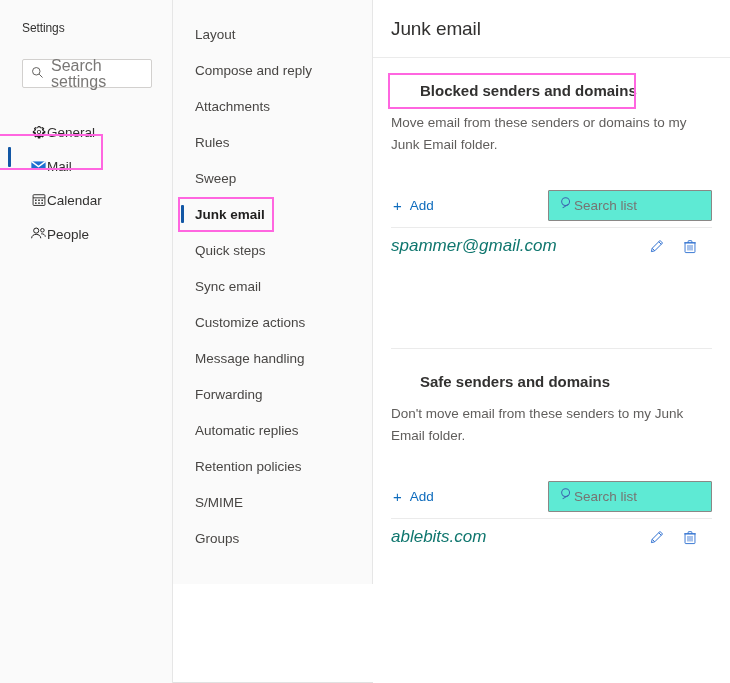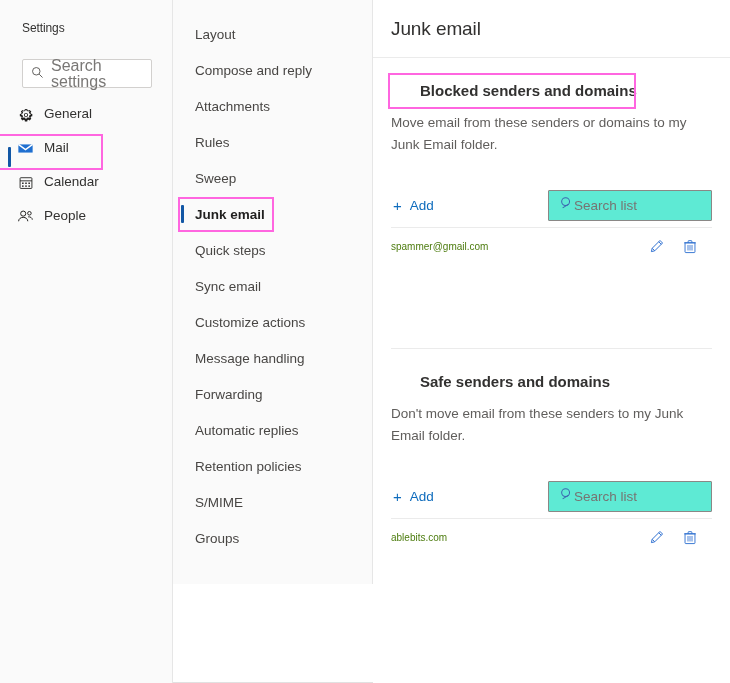--- a/index.html
+++ b/index.html
@@ -57,23 +57,22 @@
     font-size: 16px;
     color: #797775;
     line-height: 1;
   }
   .nav-list {
     margin-top: 18px;
   }
   .nav-item {
     height: 34px;
     display: flex;
-    align-items: flex-start;
-    gap: 10px;
-    padding-left: 17px;
+    align-items: flex-end;
+    padding-left: 30px;
     position: relative;
     font-size: 13.5px;
     color: #323130;
     cursor: pointer;
   }
   .nav-item .nav-ico {
     width: 17px; height: 17px;
     display: inline-flex;
     align-items: center;
     justify-content: center;
@@ -206,22 +205,23 @@
     color: #767472;
   }
   .list-divider {
     border-top: 1px solid #ebebeb;
     margin-top: 6px;
   }
   .list-row {
     height: 36px;
     display: flex;
     align-items: center;
-    font-size: 10px;
-    color: #4d7c0f;
+    font-size: 17px;
+    color: #0f766e;
+    font-style: italic;
   }
   .list-row .val { flex: 1 1 auto; }
   .row-actions {
     display: flex;
     align-items: center;
     gap: 17px;
     padding-right: 14px;
   }
   .row-actions .act { cursor: pointer; display: inline-flex; }
   .section-sep {

